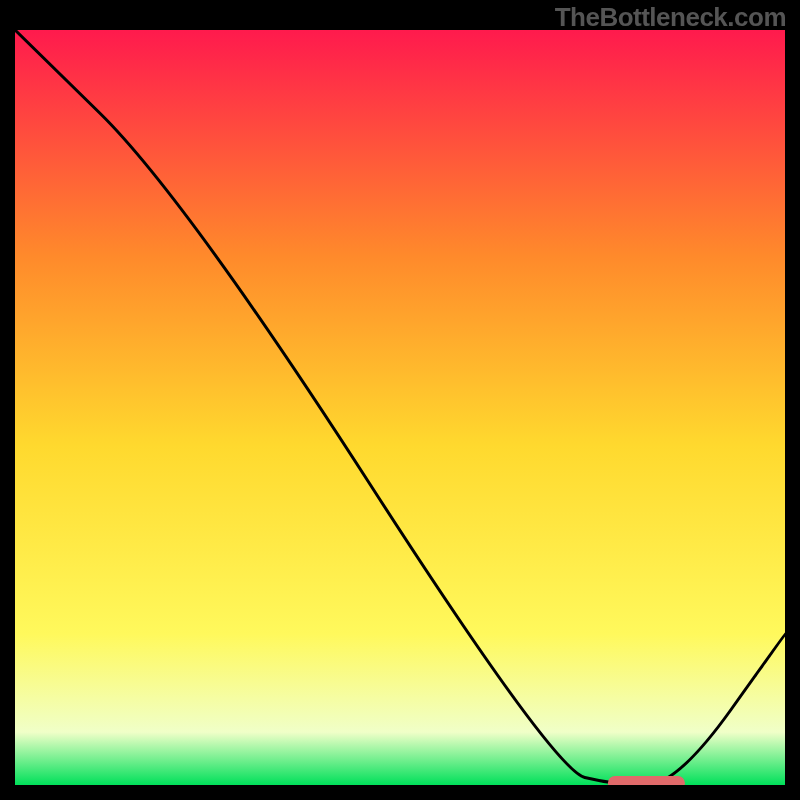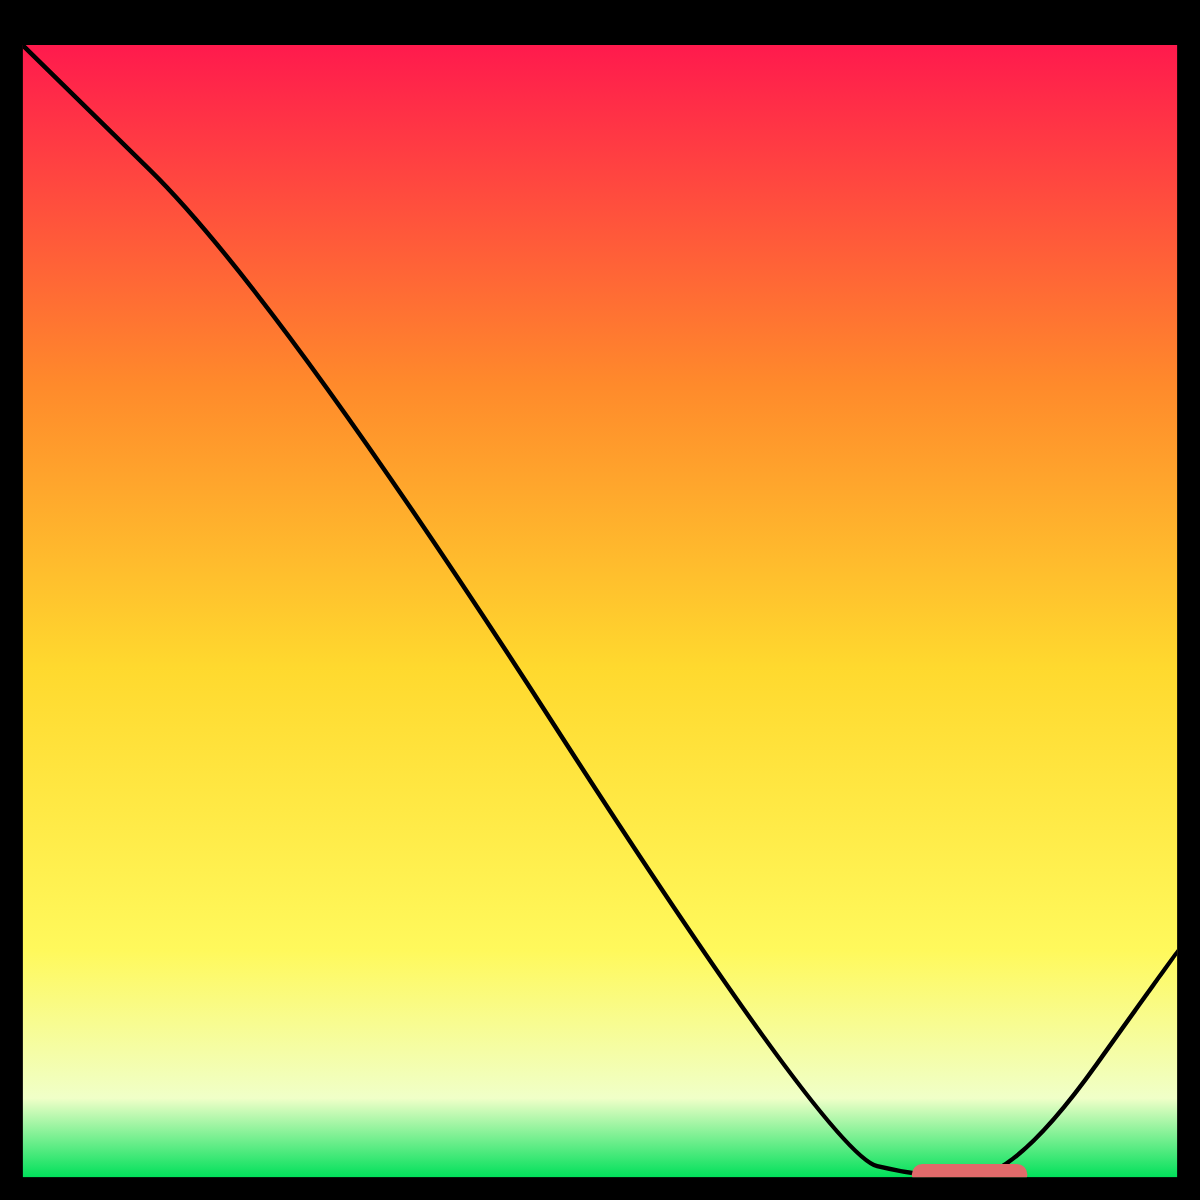--- a/index.html
+++ b/index.html
@@ -38,20 +38,21 @@
     inset: 0;
     width: 100%;
     height: 100%;
   }
 </style>
 </head>
 <body>
 
 <div class="frame">
 
+  <div class="watermark">TheBottleneck.com</div>
 
   <div class="plot">
     <svg class="curve" viewBox="0 0 770 755" preserveAspectRatio="none">
       <defs>
         <linearGradient id="bg" x1="0" y1="0" x2="0" y2="1">
           <stop offset="0" stop-color="#ff1a4d"></stop>
           <stop offset="0.30" stop-color="#ff8a2b"></stop>
           <stop offset="0.55" stop-color="#ffd92e"></stop>
           <stop offset="0.80" stop-color="#fff95c"></stop>
           <stop offset="0.93" stop-color="#f0ffc8"></stop>

